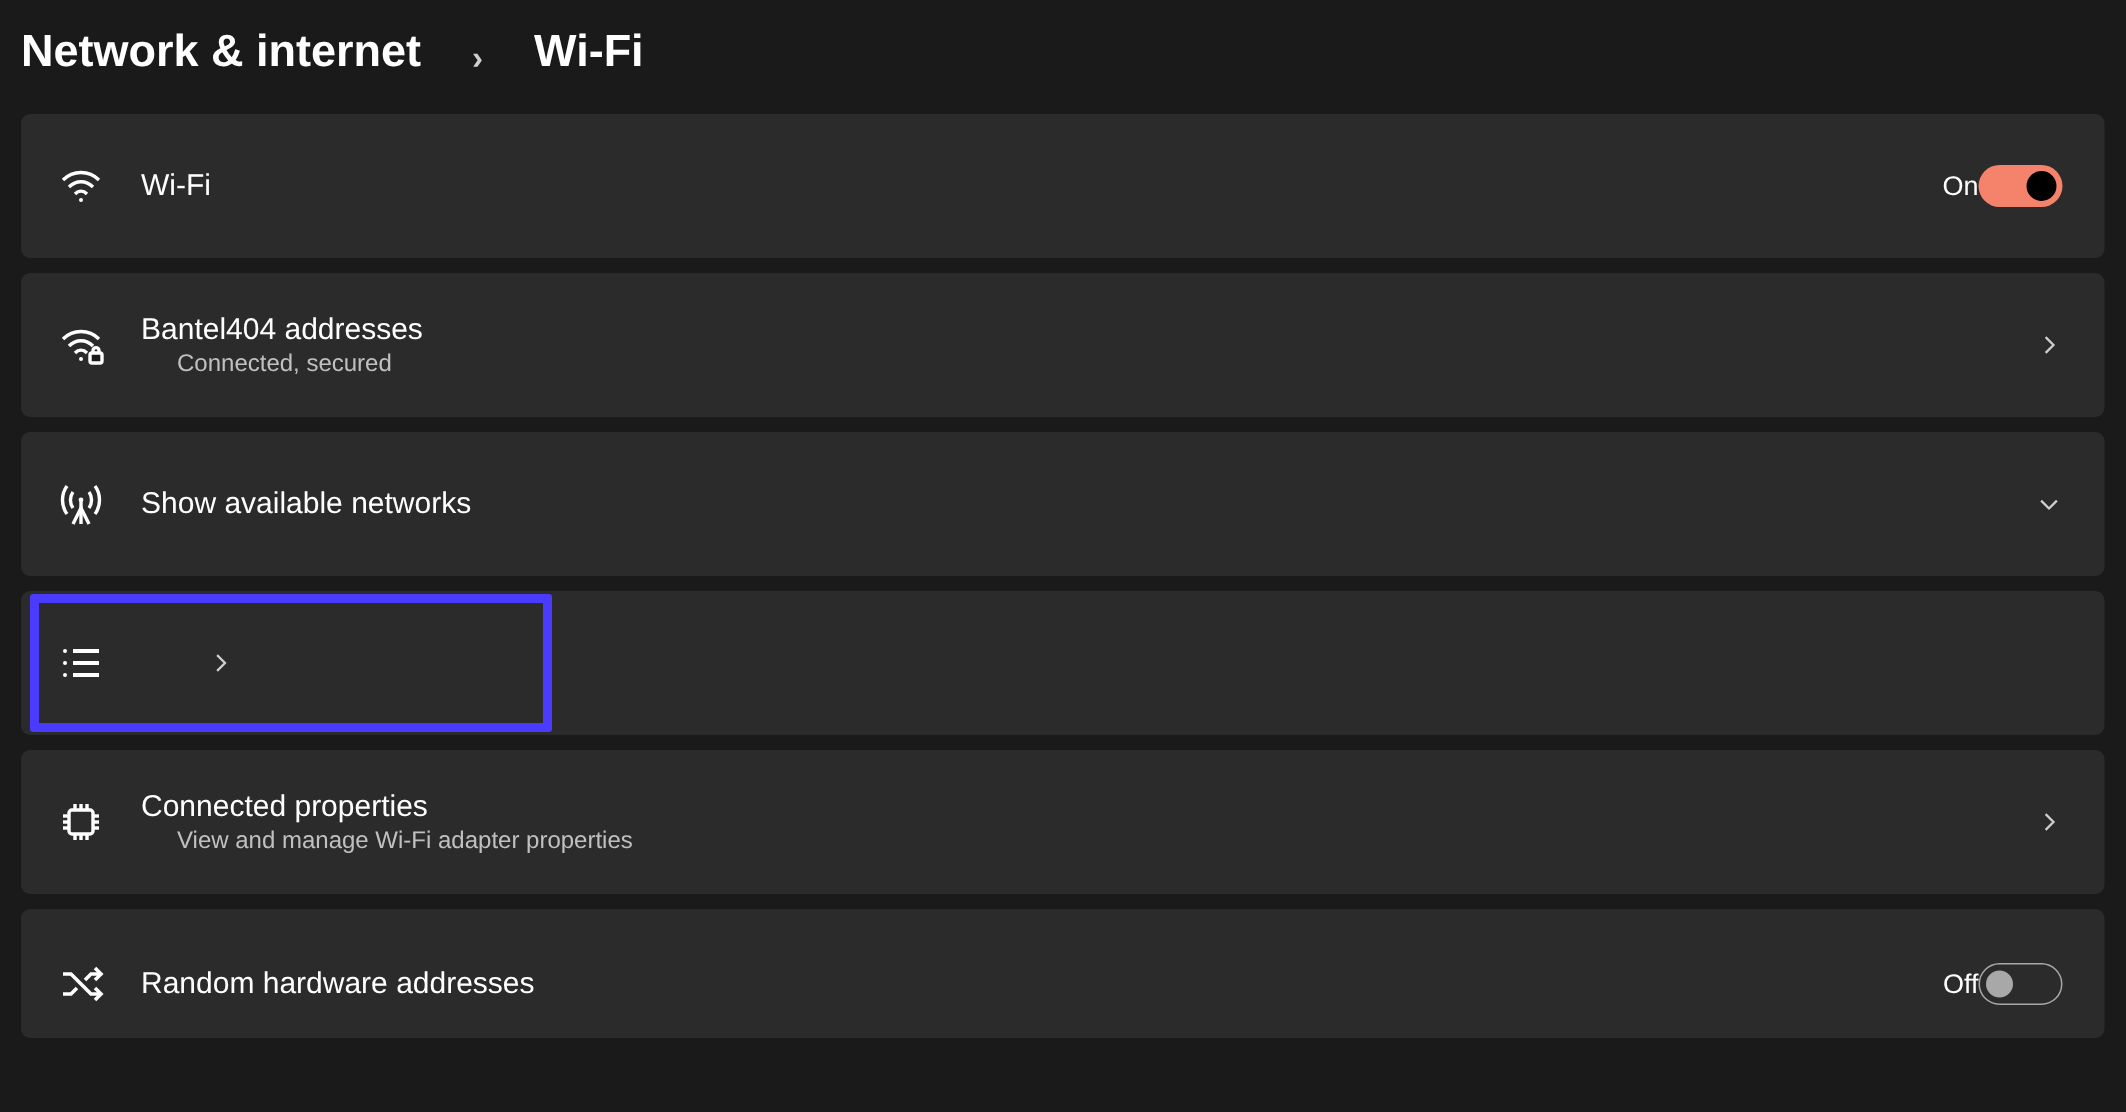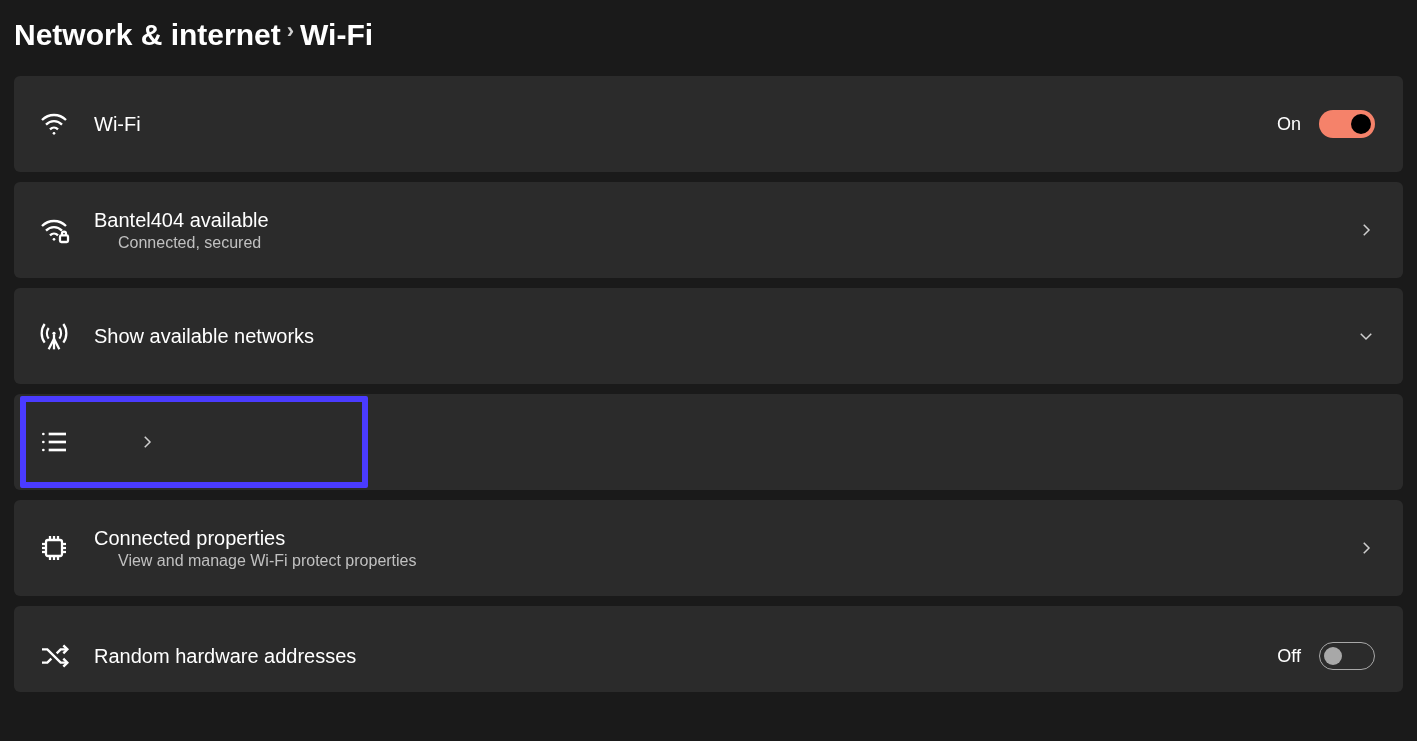--- a/index.html
+++ b/index.html
@@ -6,22 +6,22 @@
   body {
     background: #1a1a1a;
     color: #ffffff;
     font-family: "Segoe UI", -apple-system, BlinkMacSystemFont, sans-serif;
     width: 1417px;
     height: 741px;
     overflow: hidden;
   }
   .breadcrumb {
     display: flex;
-    align-items: flex-start;
-    gap: 6px;
+    align-items: flex-end;
+    gap: 34px;
     padding: 18px 14px 24px 14px;
     font-size: 30px;
     font-weight: 600;
   }
   .breadcrumb-parent { color: #ffffff; }
   .breadcrumb-sep { color: #cfcfcf; font-size: 22px; }
   .breadcrumb-current { color: #ffffff; }
   .panel-list {
     display: flex;
     flex-direction: column;
@@ -50,21 +50,20 @@
     display: flex;
     flex-direction: column;
     justify-content: center;
     gap: 2px;
   }
   .panel .title { font-size: 20px; font-weight: 400; color: #ffffff; }
   .panel .subtitle { font-size: 16px; color: #c0c0c0; margin-left: 24px; }
   .panel .tail-slot {
     display: flex;
     align-items: center;
-    gap: 18px;
     flex-shrink: 0;
     margin-left: 44px;
   }
   .tail-label { font-size: 18px; color: #ffffff; }
   .chev { width: 18px; height: 18px; }
   .chev svg { width: 18px; height: 18px; stroke: #cfcfcf; fill: none; stroke-width: 2; }
   .toggle {
     width: 56px; height: 28px; border-radius: 14px; position: relative;
   }
   .toggle-on { background: #f5826a; }
@@ -118,21 +117,21 @@
       <svg viewBox="0 0 24 24" stroke-width="1.7">
         <path d="M3 9c5-5 13-5 18 0"></path>
         <path d="M6 12.5c3.5-3.5 8.5-3.5 12 0"></path>
         <path d="M9 16c1.8-1.8 4.2-1.8 6 0"></path>
         <circle cx="12" cy="19" r="1" fill="#ffffff" stroke="none"></circle>
         <rect x="16.5" y="16" width="6" height="5" rx="1" fill="#1a1a1a" stroke="#ffffff"></rect>
         <path d="M18 16v-1.2a1.5 1.5 0 0 1 3 0V16"></path>
       </svg>
     </div>
     <div class="text-slot">
-      <div class="title">Bantel404 available</div>
+      <div class="title">Bantel404 addresses</div>
       <div class="subtitle">Connected, secured</div>
     </div>
     <div class="tail-slot">
       <span class="chev">
         <svg viewBox="0 0 24 24">
             <path d="M9 5l7 7-7 7"></path>
           </svg>
       </span>
     </div>
   </div>
@@ -195,21 +194,21 @@
         <line x1="3" y1="9" x2="6" y2="9"></line>
           <line x1="3" y1="12" x2="6" y2="12"></line>
           <line x1="3" y1="15" x2="6" y2="15"></line>
         <line x1="18" y1="9" x2="21" y2="9"></line>
           <line x1="18" y1="12" x2="21" y2="12"></line>
           <line x1="18" y1="15" x2="21" y2="15"></line>
       </svg>
     </div>
     <div class="text-slot">
       <div class="title">Connected properties</div>
-      <div class="subtitle">View and manage Wi-Fi protect properties</div>
+      <div class="subtitle">View and manage Wi-Fi adapter properties</div>
     </div>
     <div class="tail-slot">
       <span class="chev">
         <svg viewBox="0 0 24 24">
             <path d="M9 5l7 7-7 7"></path>
           </svg>
       </span>
     </div>
   </div>
 

